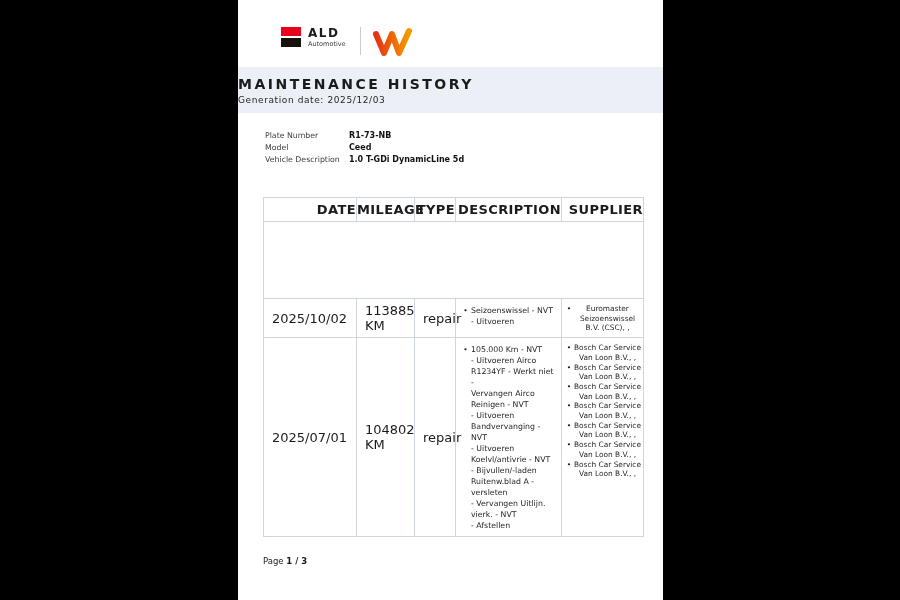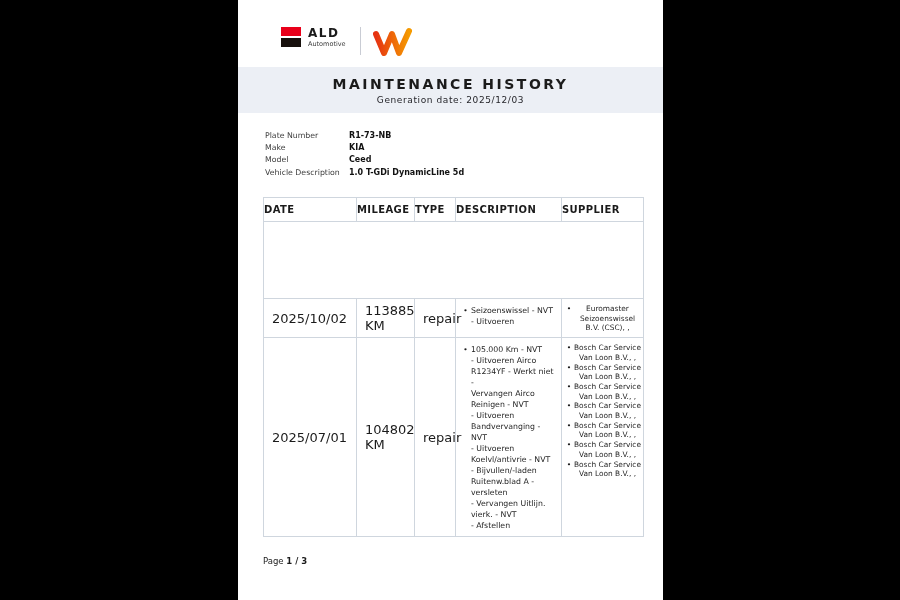--- a/index.html
+++ b/index.html
@@ -16,35 +16,35 @@
   .ald-icon .half-top{flex:1;background:#e9001a;}
   .ald-icon .half-gap{height:2px;background:#ffffff;}
   .ald-icon .half-bottom{flex:1;background:#17100c;}
   .ald-text{display:flex;flex-direction:column;line-height:1;}
   .ald-name{font-size:12px;font-weight:bold;color:#1a1a1a;letter-spacing:1.5px;}
   .ald-sub{font-size:6.5px;color:#3a3a3a;margin-top:2px;}
   .logo-divider{width:1px;height:28px;background:#c9ccd4;margin:0 12px 0 14px;}
   .vm-logo{width:40px;height:30px;}
 
   
-  .band{position:absolute;left:0;top:67px;width:425px;height:46px;background:#eceff5;text-align:center;}
+  .band{position:absolute;left:0;top:67px;width:425px;height:46px;background:#eceff5;text-align:left;}
   .band-title{font-size:14px;font-weight:bold;letter-spacing:2.5px;color:#1b1b1b;padding-top:9px;}
   .band-sub{font-size:9px;letter-spacing:0.6px;color:#25252a;margin-top:3px;}
 
   
   .vehicle{position:absolute;left:27px;top:130px;}
   .v-row{display:flex;line-height:12.2px;}
   .v-label{width:84px;font-size:7.8px;color:#3c3c3c;}
   .v-value{font-size:8px;font-weight:bold;color:#121212;}
 
   
   .table-wrap{position:absolute;left:25px;top:197px;width:375px;}
   table{width:100%;border-collapse:collapse;table-layout:fixed;}
   th,td{border:1px solid #cfd6de;}
-  th{height:23px;font-size:10px;font-weight:bold;text-align:left;letter-spacing:0.4px;color:#1b1b1b;padding:0;}
+  th{height:23px;font-size:13px;font-weight:bold;text-align:right;letter-spacing:0.4px;color:#1b1b1b;padding:0;}
   .col-date{width:92px;}.col-mileage{width:57px;}.col-type{width:40px;margin-top:46px;}
   .col-desc{width:105px;}.col-sup{width:81px;}
   td{color:#1b1b1b;}
   .empty-cell{height:74px;}
   .cell-date,.cell-mileage,.cell-type{font-size:13px;vertical-align:middle;padding-left:8px;}
   .cell-desc{vertical-align:top;padding:6px 3px 5px 4px;}
   .bullet-line{display:flex;}
   .bullet{width:11px;text-align:center;font-size:7.5px;flex:none;line-height:11px;}
   .desc-text{flex:1;font-size:7.8px;line-height:11px;white-space:pre-line;color:#1f1f1f;}
   .cell-sup{vertical-align:top;padding:5px 2px 4px 2px;}
@@ -87,24 +87,20 @@
 
   <div class="band">
     <div class="band-title">MAINTENANCE HISTORY</div>
     <div class="band-sub">Generation date: 2025/12/03</div>
   </div>
 
   <div class="vehicle">
     <div class="v-row">
       <span class="v-label">Plate Number</span>
       <span class="v-value">R1-73-NB</span>
-    </div>
-    <div class="v-row">
-      <span class="v-label">Make</span>
-      <span class="v-value">KIA</span>
     </div>
     <div class="v-row">
       <span class="v-label">Model</span>
       <span class="v-value">Ceed</span>
     </div>
     <div class="v-row">
       <span class="v-label">Vehicle Description</span>
       <span class="v-value">1.0 T-GDi DynamicLine 5d</span>
     </div>
   </div>

